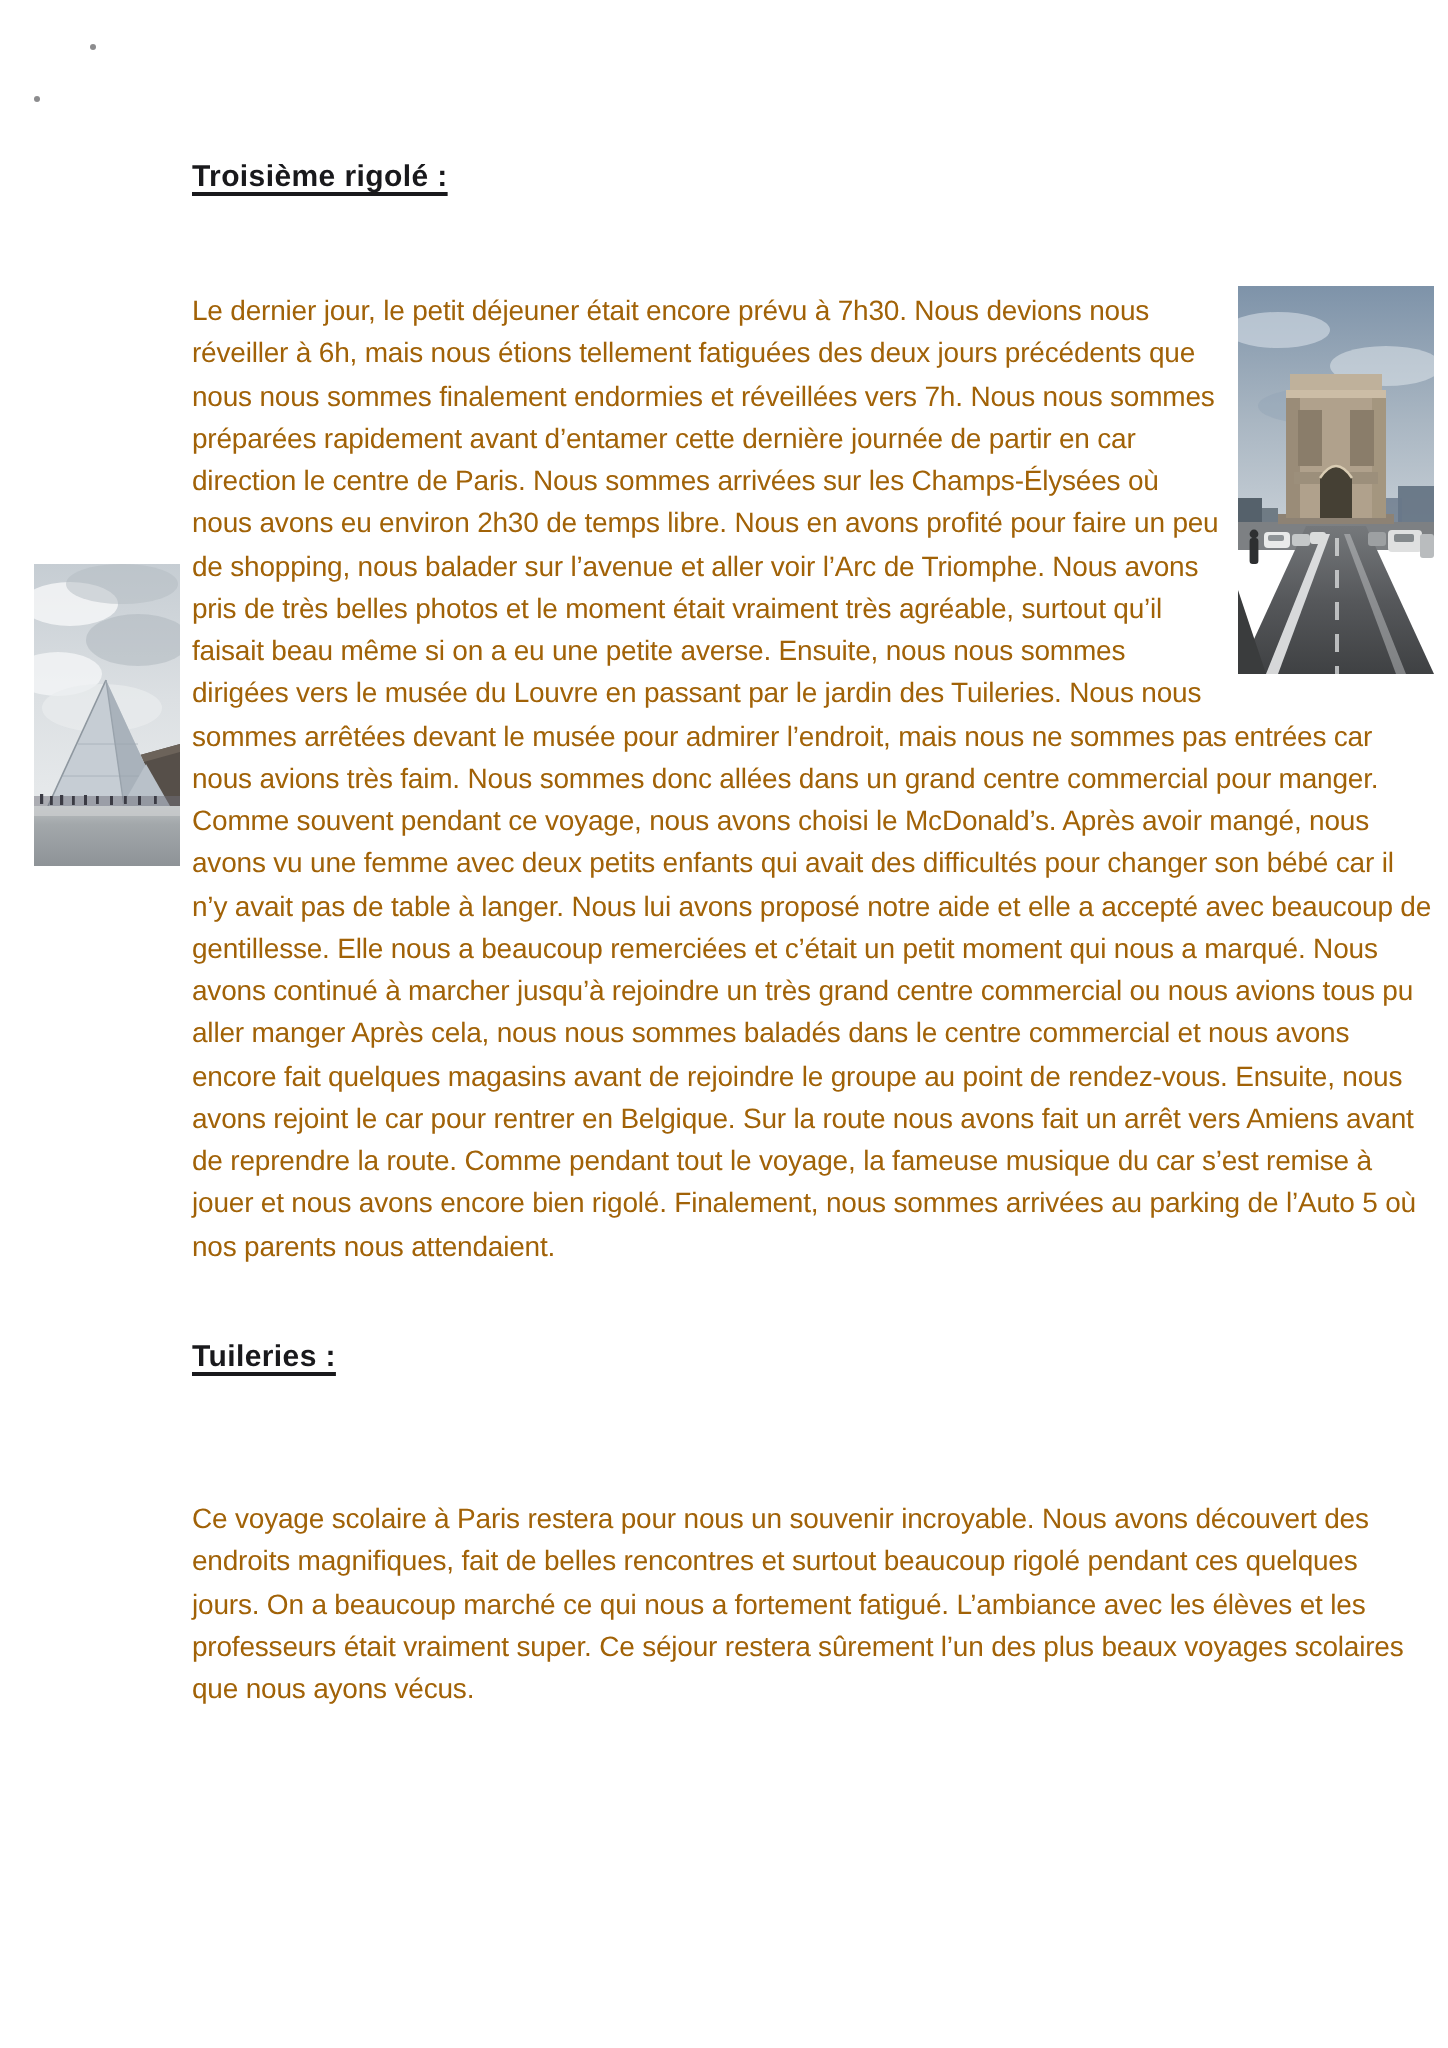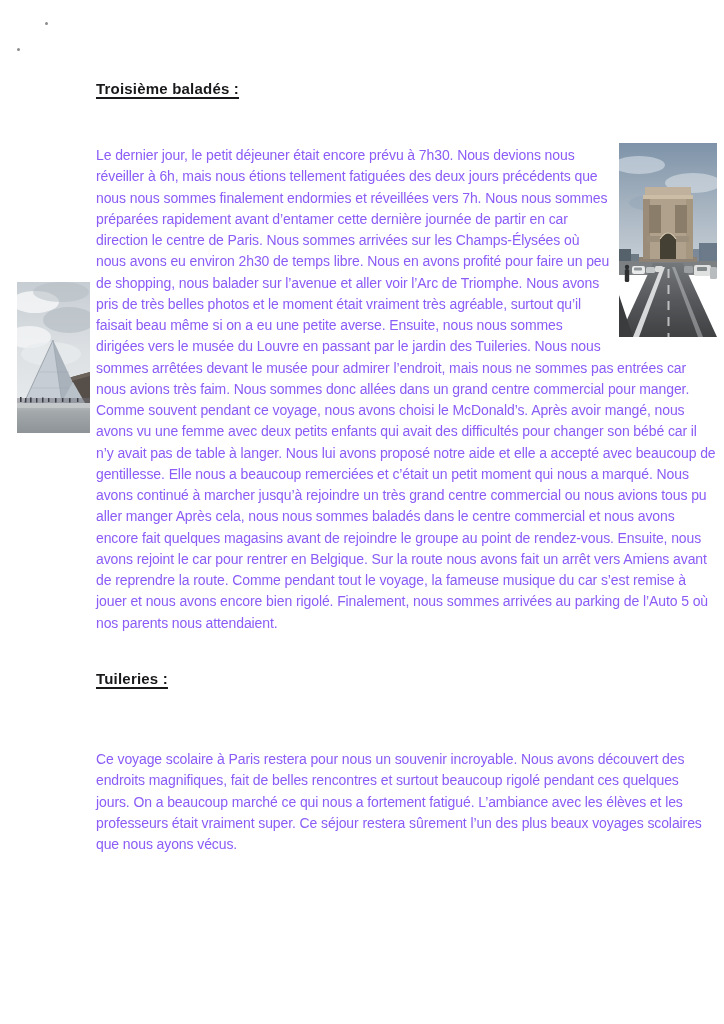--- a/index.html
+++ b/index.html
@@ -21,42 +21,42 @@
     letter-spacing:.2px;
     text-decoration:underline;
     text-decoration-thickness:1.5px;
     text-underline-offset:3px;
   }
   #heading-day { top:80px; }
   #heading-conclusion { top:670px; }
 
   .para {
     position:absolute; left:96px;
-    color:#8b5cf6; font-size:14px; line-height:21.25px;
+    color:#a16207; font-size:14px; line-height:21.25px;
     letter-spacing:-0.1px; text-align:left;
   }
   #para-day { top:145px; width:621px; }
   #para-conclusion { top:701px; width:606px;margin-top:48px; }
 
   .wrap-spacer { float:right; width:106px; height:192px; }
 
   .photo { position:absolute; overflow:hidden; }
   #photo-louvre { left:17px; top:282px; width:73px; height:151px; }
   #photo-arc    { left:619px; top:143px; width:98px; height:194px; }
   .photo svg { display:block; width:100%; height:100%; }
 </style>
 </head>
 <body>
 
 <div class="page">
 
   <div class="speck s1"></div>
   <div class="speck s2"></div>
 
-  <h1 class="heading" id="heading-day">Troisième baladés :</h1>
+  <h1 class="heading" id="heading-day">Troisième rigolé :</h1>
 
   <div class="para" id="para-day">
     <span class="wrap-spacer"></span><span>Le dernier jour, le petit déjeuner était encore prévu à 7h30. Nous devions nous réveiller à 6h, mais nous étions tellement fatiguées des deux jours précédents que nous nous sommes finalement endormies et réveillées vers 7h. Nous nous sommes préparées rapidement avant d’entamer cette dernière journée de partir en car direction le centre de Paris. Nous sommes arrivées sur les Champs-Élysées où nous avons eu environ 2h30 de temps libre. Nous en avons profité pour faire un peu de shopping, nous balader sur l’avenue et aller voir l’Arc de Triomphe. Nous avons pris de très belles photos et le moment était vraiment très agréable, surtout qu’il faisait beau même si on a eu une petite averse. Ensuite, nous nous sommes dirigées vers le musée du Louvre en passant par le jardin des Tuileries. Nous nous sommes arrêtées devant le musée pour admirer l’endroit, mais nous ne sommes pas entrées car nous avions très faim. Nous sommes donc allées dans un grand centre commercial pour manger. Comme souvent pendant ce voyage, nous avons choisi le McDonald’s. Après avoir mangé, nous avons vu une femme avec deux petits enfants qui avait des difficultés pour changer son bébé car il n’y avait pas de table à langer. Nous lui avons proposé notre aide et elle a accepté avec beaucoup de gentillesse. Elle nous a beaucoup remerciées et c’était un petit moment qui nous a marqué. Nous avons continué à marcher jusqu’à rejoindre un très grand centre commercial ou nous avions tous pu aller manger Après cela, nous nous sommes baladés dans le centre commercial et nous avons encore fait quelques magasins avant de rejoindre le groupe au point de rendez-vous. Ensuite, nous avons rejoint le car pour rentrer en Belgique. Sur la route nous avons fait un arrêt vers Amiens avant de reprendre la route. Comme pendant tout le voyage, la fameuse musique du car s’est remise à jouer et nous avons encore bien rigolé. Finalement, nous sommes arrivées au parking de l’Auto 5 où nos parents nous attendaient.</span>
   </div>
 
   <div class="photo" id="photo-louvre">
     <svg viewBox="0 0 73 151" preserveAspectRatio="none">
       <defs>
         <linearGradient id="skyL" x1="0" y1="0" x2="0" y2="1">
           <stop offset="0" stop-color="#c6cdd3"></stop>

